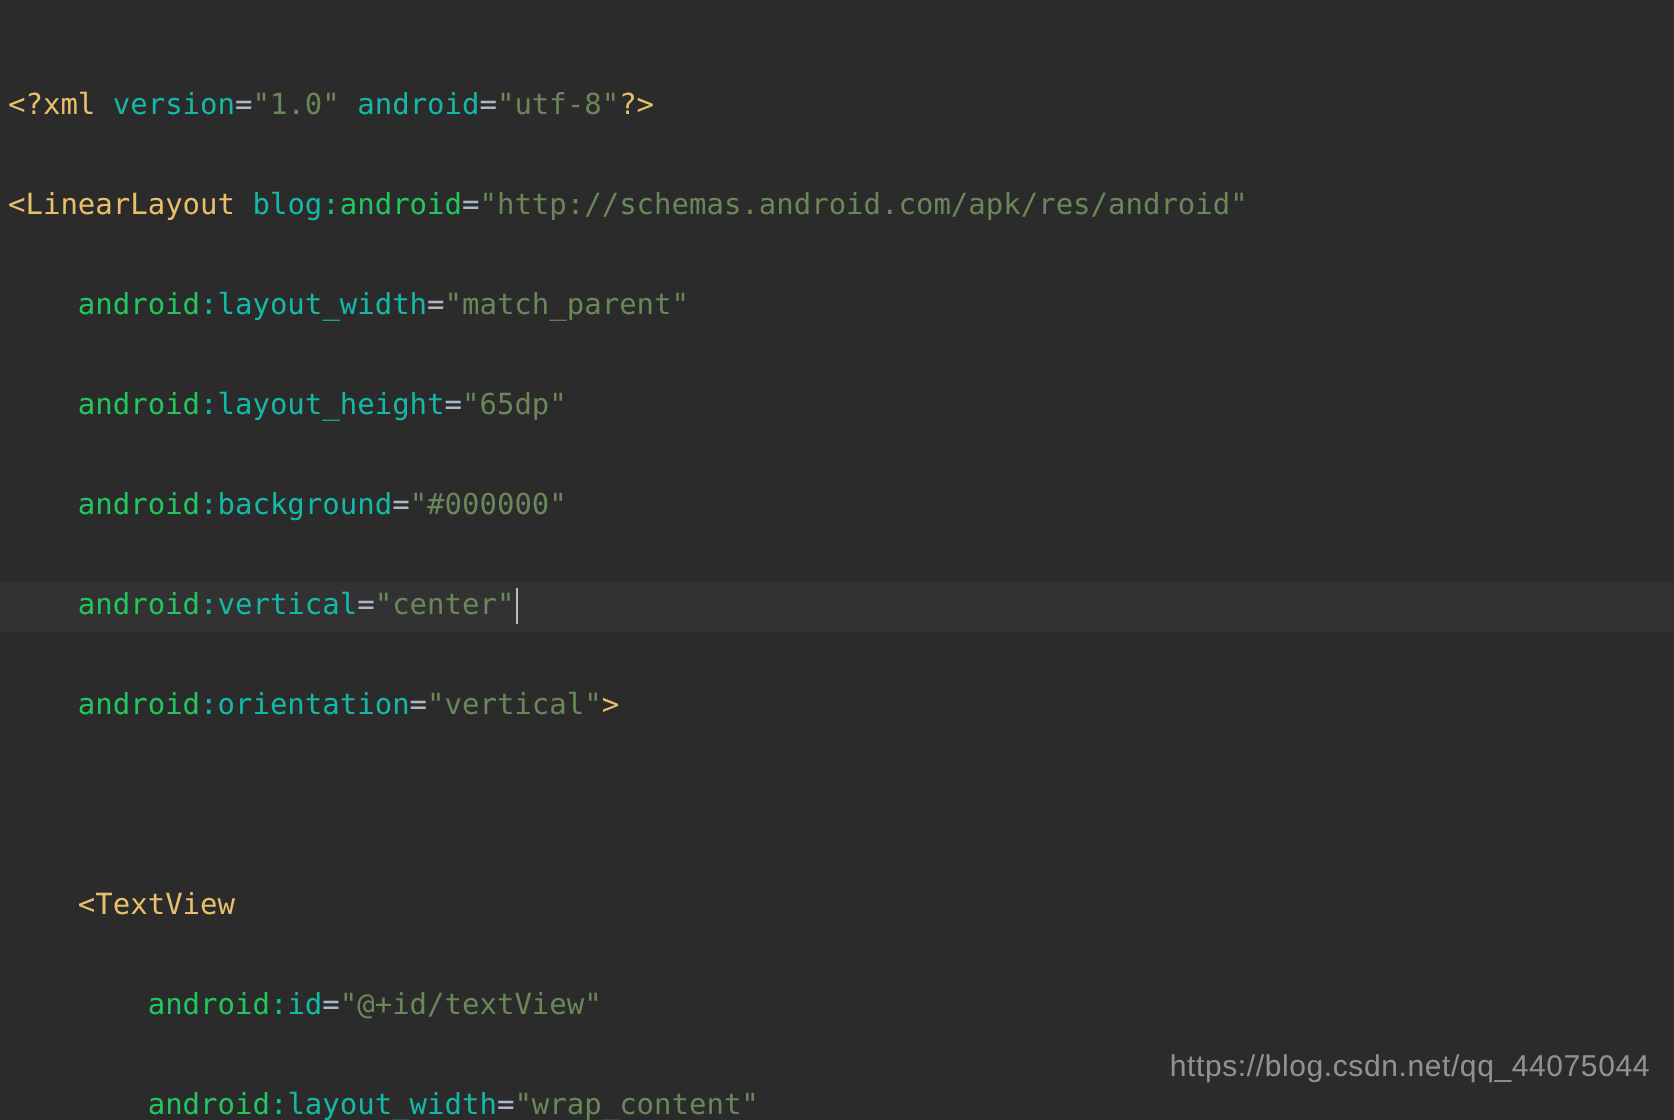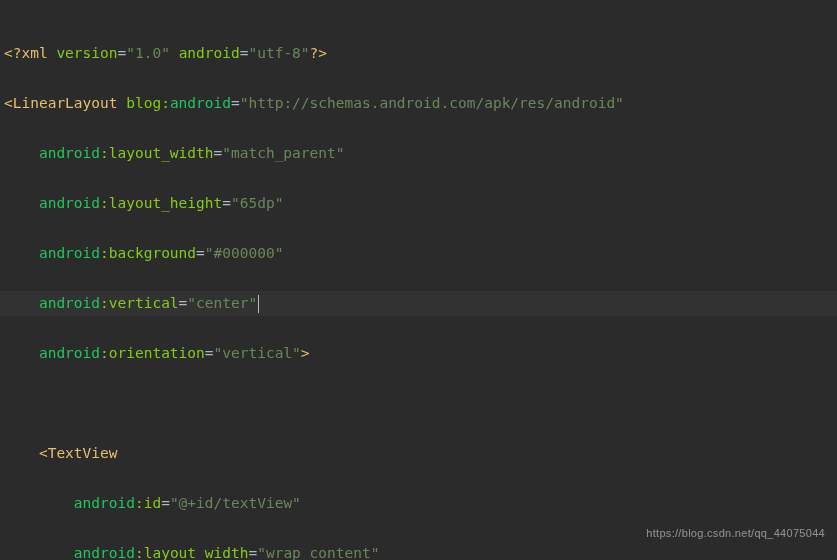--- a/index.html
+++ b/index.html
@@ -18,39 +18,39 @@
     white-space: pre;
   }
   .line {
     height: 25px;
     padding-left: 4px;
   }
   .line.current {
     background: #323232;
   }
   .tag   { color: #e8bf6a; }
-  .attr  { color: #84cc16; }
+  .attr  { color: #14b8a6; }
   .ns    { color: #22c55e; }
   .eq    { color: #a9b7c6; }
   .str   { color: #6a8759; }
   .caret {
     display:inline-block;
     width:1px;
     height:18px;
     background:#bbb;
     vertical-align:middle;
     margin-left:1px;
   }
   .watermark {
     position: absolute;
     bottom: 14px;
     right: 12px;
     color: rgba(230,230,230,0.55);
     font-family: Arial, sans-serif;
-    font-size: 11px;
+    font-size: 15px;
     letter-spacing: 0.3px;
   }
 </style>
 </head>
 <body>
 
 <div class="editor">
 <div class="line"><span class="tag">&lt;?</span><span class="tag">xml </span><span class="attr">version</span><span class="eq">=</span><span class="str">"1.0"</span><span> </span><span class="attr">android</span><span class="eq">=</span><span class="str">"utf-8"</span><span class="tag">?&gt;</span></div>
 <div class="line"><span class="tag">&lt;</span><span class="tag">LinearLayout </span><span class="attr">blog:</span><span class="ns">android</span><span class="eq">=</span><span class="str">"http://schemas.android.com/apk/res/android"</span></div>
 <div class="line"><span>    </span><span class="ns">android</span><span class="attr">:</span><span class="attr">layout_width</span><span class="eq">=</span><span class="str">"match_parent"</span></div>

